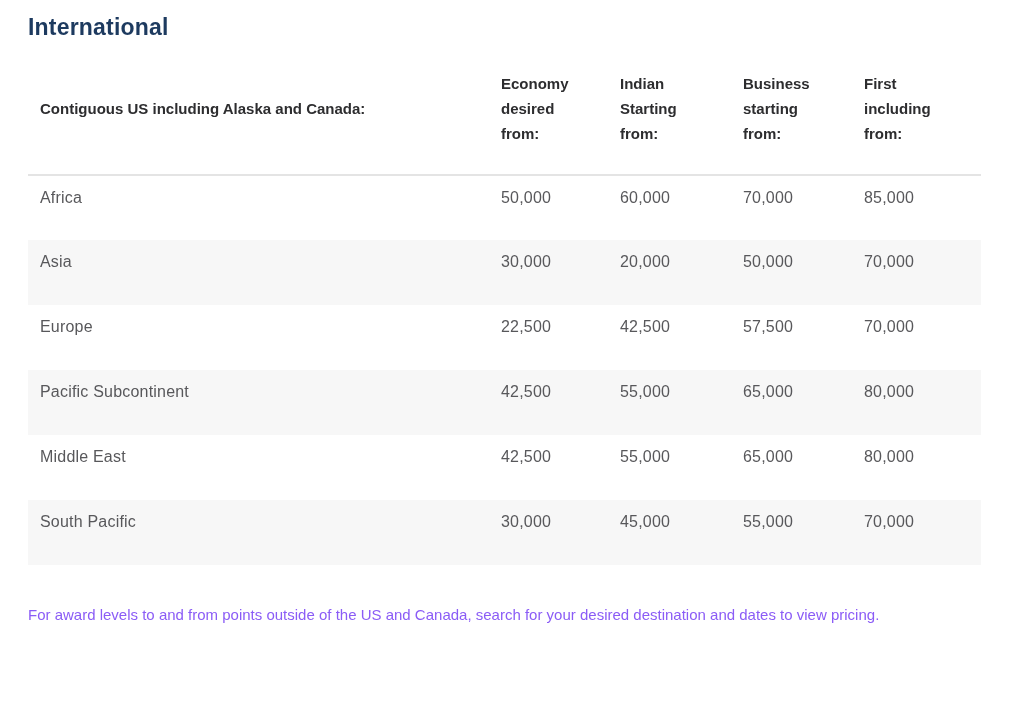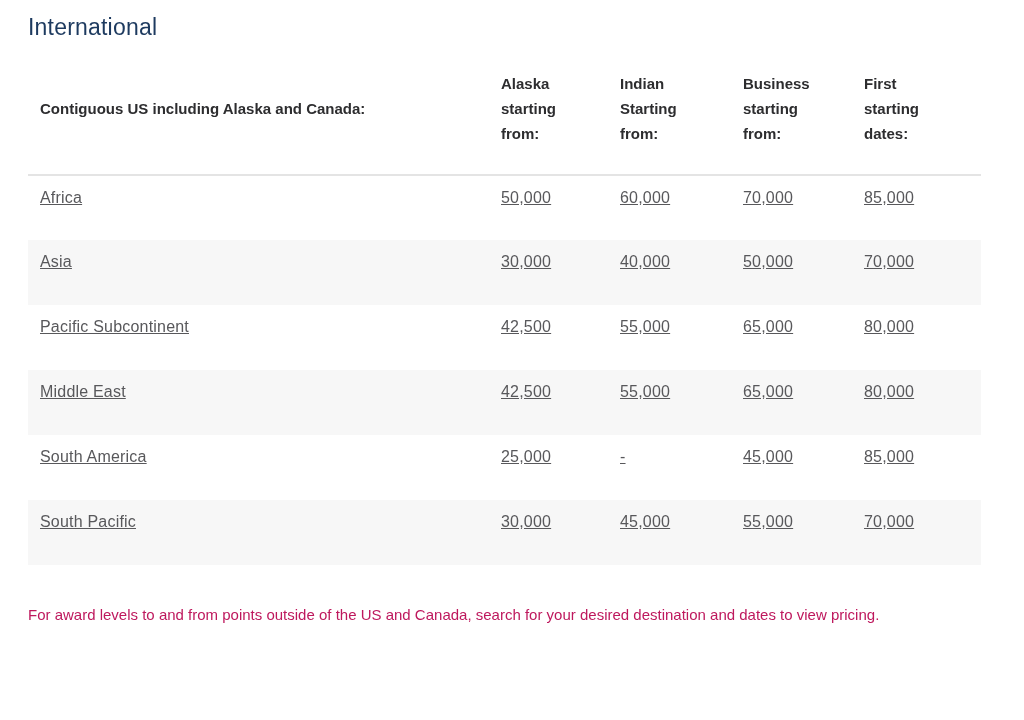--- a/index.html
+++ b/index.html
@@ -13,21 +13,21 @@
   }
   .page {
     width: 953px;
     margin-left: 28px;
     padding-top: 12px;
   }
   .title {
     margin: 0;
     font-size: 23px;
     line-height: 30px;
-    font-weight: 400;
+    font-weight: 700;
     color: #1d3a5f;
     letter-spacing: 0.2px;
   }
   table.award-table {
     width: 953px;
     border-collapse: collapse;
     table-layout: fixed;
   }
   thead tr {
     height: 133px;
@@ -54,92 +54,91 @@
   }
   tbody tr:nth-child(even) {
     background: #f7f7f7;
   }
   tbody td {
     vertical-align: top;
     padding: 13px 0 0 0;
     font-size: 16px;
     color: #58585b;
     letter-spacing: 0.2px;
-    text-decoration: underline;
   }
   tbody td.cell-region {
     padding-left: 12px;
   }
   .footnote {
     margin: 40px 0 0 0;
     font-size: 15px;
     line-height: 20px;
-    color: #be185d;
+    color: #8b5cf6;
   }
 </style>
 </head>
 <body>
 
 <div class="page">
   <h2 class="title">International</h2>
 
   <table class="award-table">
     <colgroup>
       <col style="width:473px">
       <col style="width:119px">
       <col style="width:123px">
       <col style="width:121px">
       <col style="width:117px">
     </colgroup>
     <thead>
       <tr>
         <th class="col-region">Contiguous US including Alaska and Canada:</th>
-        <th><span class="hdr">Alaska starting from:</span></th>
+        <th><span class="hdr">Economy desired from:</span></th>
         <th><span class="hdr">Indian Starting from:</span></th>
         <th><span class="hdr">Business starting from:</span></th>
-        <th><span class="hdr">First starting dates:</span></th>
+        <th><span class="hdr">First including from:</span></th>
       </tr>
     </thead>
     <tbody>
         <tr>
           <td class="cell-region">Africa</td>
           <td class="cell-value">50,000</td>
           <td class="cell-value">60,000</td>
           <td class="cell-value">70,000</td>
           <td class="cell-value">85,000</td>
         </tr>
         <tr>
           <td class="cell-region">Asia</td>
           <td class="cell-value">30,000</td>
-          <td class="cell-value">40,000</td>
+          <td class="cell-value">20,000</td>
           <td class="cell-value">50,000</td>
+          <td class="cell-value">70,000</td>
+        </tr>
+        <tr>
+          <td class="cell-region">Europe</td>
+          <td class="cell-value">22,500</td>
+          <td class="cell-value">42,500</td>
+          <td class="cell-value">57,500</td>
           <td class="cell-value">70,000</td>
         </tr>
         <tr>
           <td class="cell-region">Pacific Subcontinent</td>
           <td class="cell-value">42,500</td>
           <td class="cell-value">55,000</td>
           <td class="cell-value">65,000</td>
           <td class="cell-value">80,000</td>
         </tr>
         <tr>
           <td class="cell-region">Middle East</td>
           <td class="cell-value">42,500</td>
           <td class="cell-value">55,000</td>
           <td class="cell-value">65,000</td>
           <td class="cell-value">80,000</td>
         </tr>
         <tr>
-          <td class="cell-region">South America</td>
-          <td class="cell-value">25,000</td>
-          <td class="cell-value">-</td>
-          <td class="cell-value">45,000</td>
-          <td class="cell-value">85,000</td>
-        </tr>
-        <tr>
           <td class="cell-region">South Pacific</td>
           <td class="cell-value">30,000</td>
           <td class="cell-value">45,000</td>
           <td class="cell-value">55,000</td>
           <td class="cell-value">70,000</td>
         </tr>
       </tbody>
   </table>
 
   <p class="footnote">For award levels to and from points outside of the US and Canada, search for your desired destination and dates to view pricing.</p>

